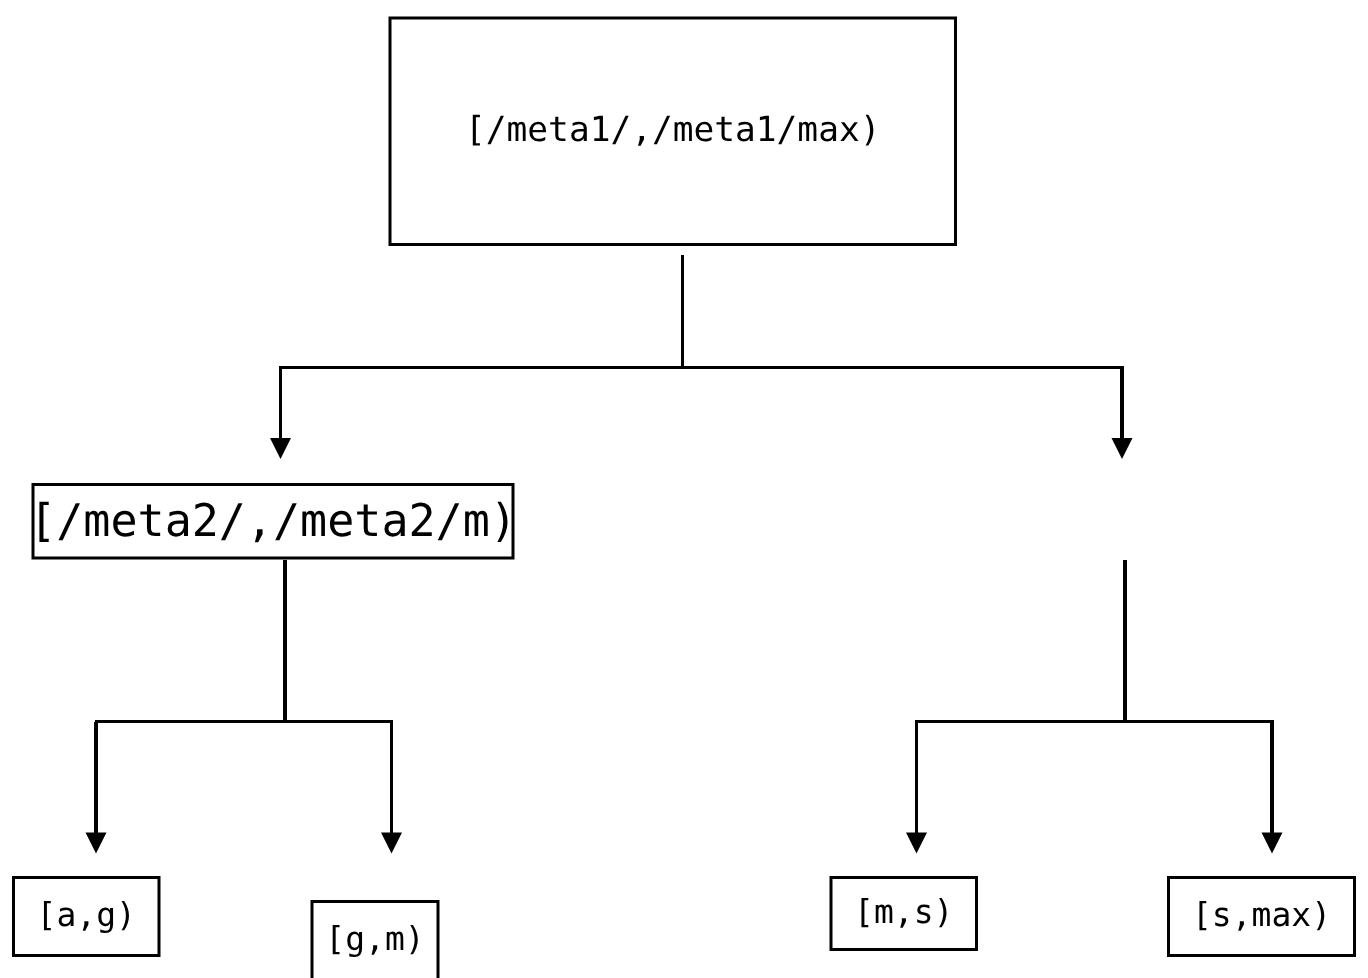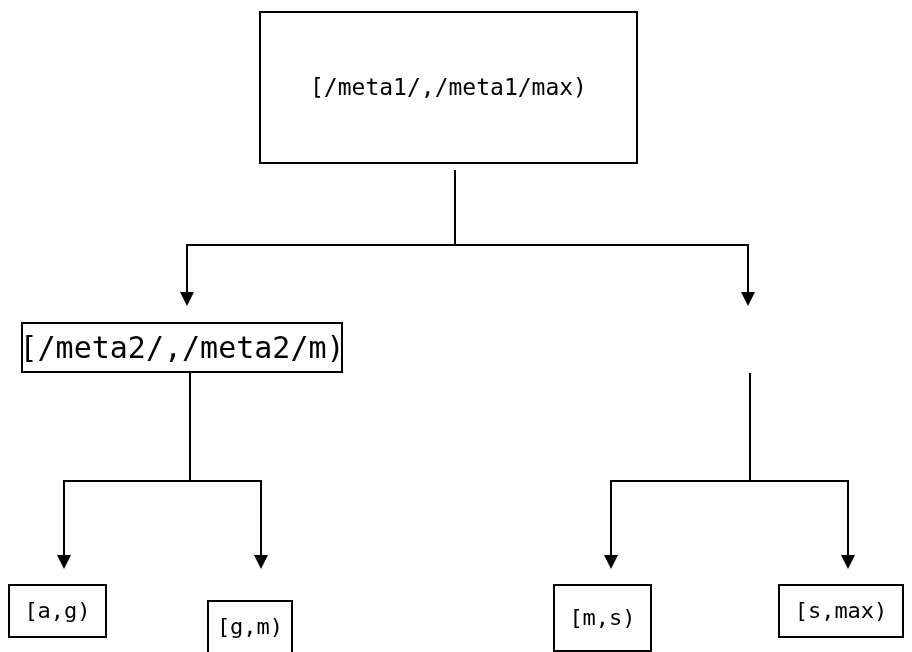--- a/index.html
+++ b/index.html
@@ -91,21 +91,21 @@
 
 
   <div class="node-box level-leaf" style="left:8px; top:584px; width:99px; height:54px;">
     <span class="node-label">[a,g)</span>
   </div>
 
   <div class="node-box level-leaf" style="left:207px; top:600px; width:86px; height:54px;">
     <span class="node-label">[g,m)</span>
   </div>
 
-  <div class="node-box level-leaf" style="left:553px; top:584px; width:99px; height:68px;">
+  <div class="node-box level-leaf" style="left:553px; top:584px; width:99px; height:50px;">
     <span class="node-label">[m,s)</span>
   </div>
 
   <div class="node-box level-leaf" style="left:778px; top:584px; width:126px; height:54px;">
     <span class="node-label">[s,max)</span>
   </div>
 
 </div>
 
 </body></html>

